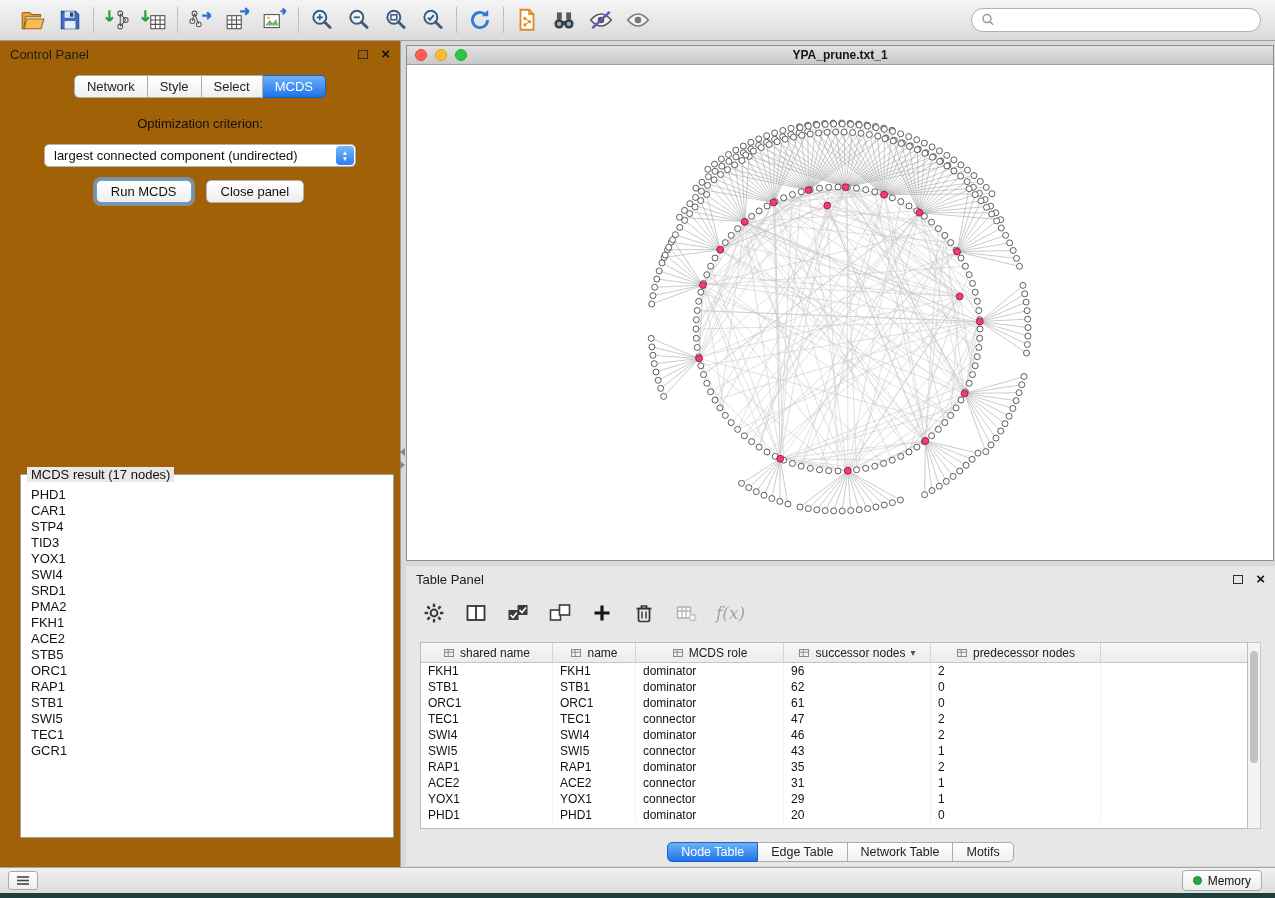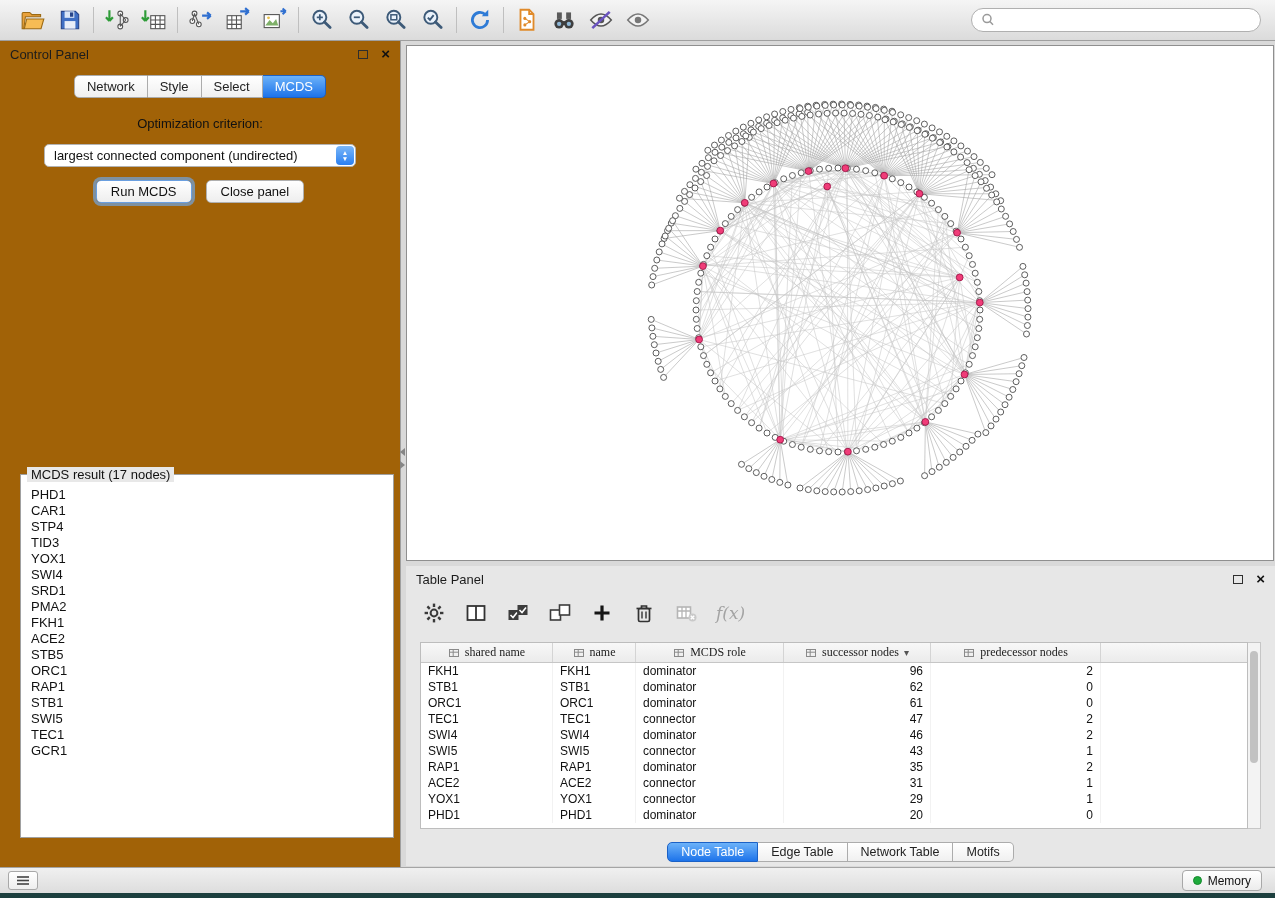--- a/index.html
+++ b/index.html
@@ -84,27 +84,27 @@
   
   .table-panel { position:absolute; left:406px; top:566px; width:869px; height:300px; background:#e7e7e7; }
   .tp-toolbar { position:absolute; left:16px; top:28px; height:38px; display:flex; align-items:center; gap:18px; }
   .tbicon { width:24px; height:24px; display:flex; align-items:center; justify-content:center; cursor:pointer; }
   .fx { font-family:"DejaVu Serif", serif; font-style:italic; font-size:17px; color:#a3a3a3; width:auto; }
 
   .table-wrap { position:absolute; left:14px; top:76px; width:842px; height:187px; display:flex; }
   .t-main { width:828px; border:1px solid #bdbdbd; background:#fff; overflow:hidden; }
   .t-header { display:flex; height:20px; background:linear-gradient(#f8f8f8,#ebebeb); border-bottom:1px solid #c6c6c6; }
   .th { display:flex; align-items:center; justify-content:center; gap:5px; font-size:12px;
-    color:#222; border-right:1px solid #d4d4d4; overflow:hidden; white-space:nowrap; cursor:pointer;font-family:Liberation Serif, serif; }
+    color:#222; border-right:1px solid #d4d4d4; overflow:hidden; white-space:nowrap; cursor:pointer; }
   .sort-arrow { font-size:10px; color:#555; }
   .t-body { height:164px; background:#fff; }
   .tr { display:flex; height:16px; align-items:center; }
   .td { font-size:12px; color:#111; padding:0 7px; white-space:nowrap; overflow:hidden;
     border-right:1px solid #f2f2f2; height:16px; line-height:16px; }
-  .td.num { text-align:right; }
+  .td.num { text-align:left; }
   .t-scroll { width:13px; background:#f3f3f3; border:1px solid #c6c6c6; border-left:none; position:relative; }
   .t-thumb { position:absolute; left:1.5px; top:8px; width:8px; height:112px; border-radius:4px; background:#c2c2c2; }
 
   .tp-tabs { position:absolute; left:0; right:0; top:268px; display:flex; justify-content:center; }
   .tp-tabs .seg-btn { font-size:12.5px; padding:2px 13px; }
 
   
   .status-bar { position:absolute; left:0; top:867px; width:1275px; height:26px;
     background:linear-gradient(#f0f0f0,#dddddd); border-top:1px solid #a5a5a5;
     display:flex; align-items:center; padding:0 8px; }
@@ -318,20 +318,28 @@
       </div>
   </fieldset>
 </div>
 
 <div class="split-handle">
   <span class="tri-l"></span>
   <span class="tri-r"></span>
 </div>
 
 <div class="network-window">
+  <div class="nw-titlebar">
+    <span class="lights">
+      <span class="light red"></span>
+      <span class="light yellow"></span>
+      <span class="light green"></span>
+    </span>
+    <span class="nw-title">YPA_prune.txt_1</span>
+  </div>
   <div class="nw-canvas" id="net-canvas"><svg width="866" height="494">
         <g stroke="#909090" stroke-width="0.55" opacity="0.5">
           <line x1="573" y1="264" x2="337.8" y2="156.8"></line>
           <line x1="572.7" y1="254.7" x2="440.9" y2="405.7"></line>
           <line x1="572.7" y1="254.7" x2="572.8" y2="256.6"></line>
           <line x1="572.7" y1="254.7" x2="512.4" y2="147.7"></line>
           <line x1="571.8" y1="245.5" x2="438.4" y2="122.2"></line>
           <line x1="571.8" y1="245.5" x2="557.5" y2="328.5"></line>
           <line x1="570.3" y1="236.3" x2="438.4" y2="122.2"></line>
           <line x1="570.3" y1="236.3" x2="366.5" y2="137.5"></line>

